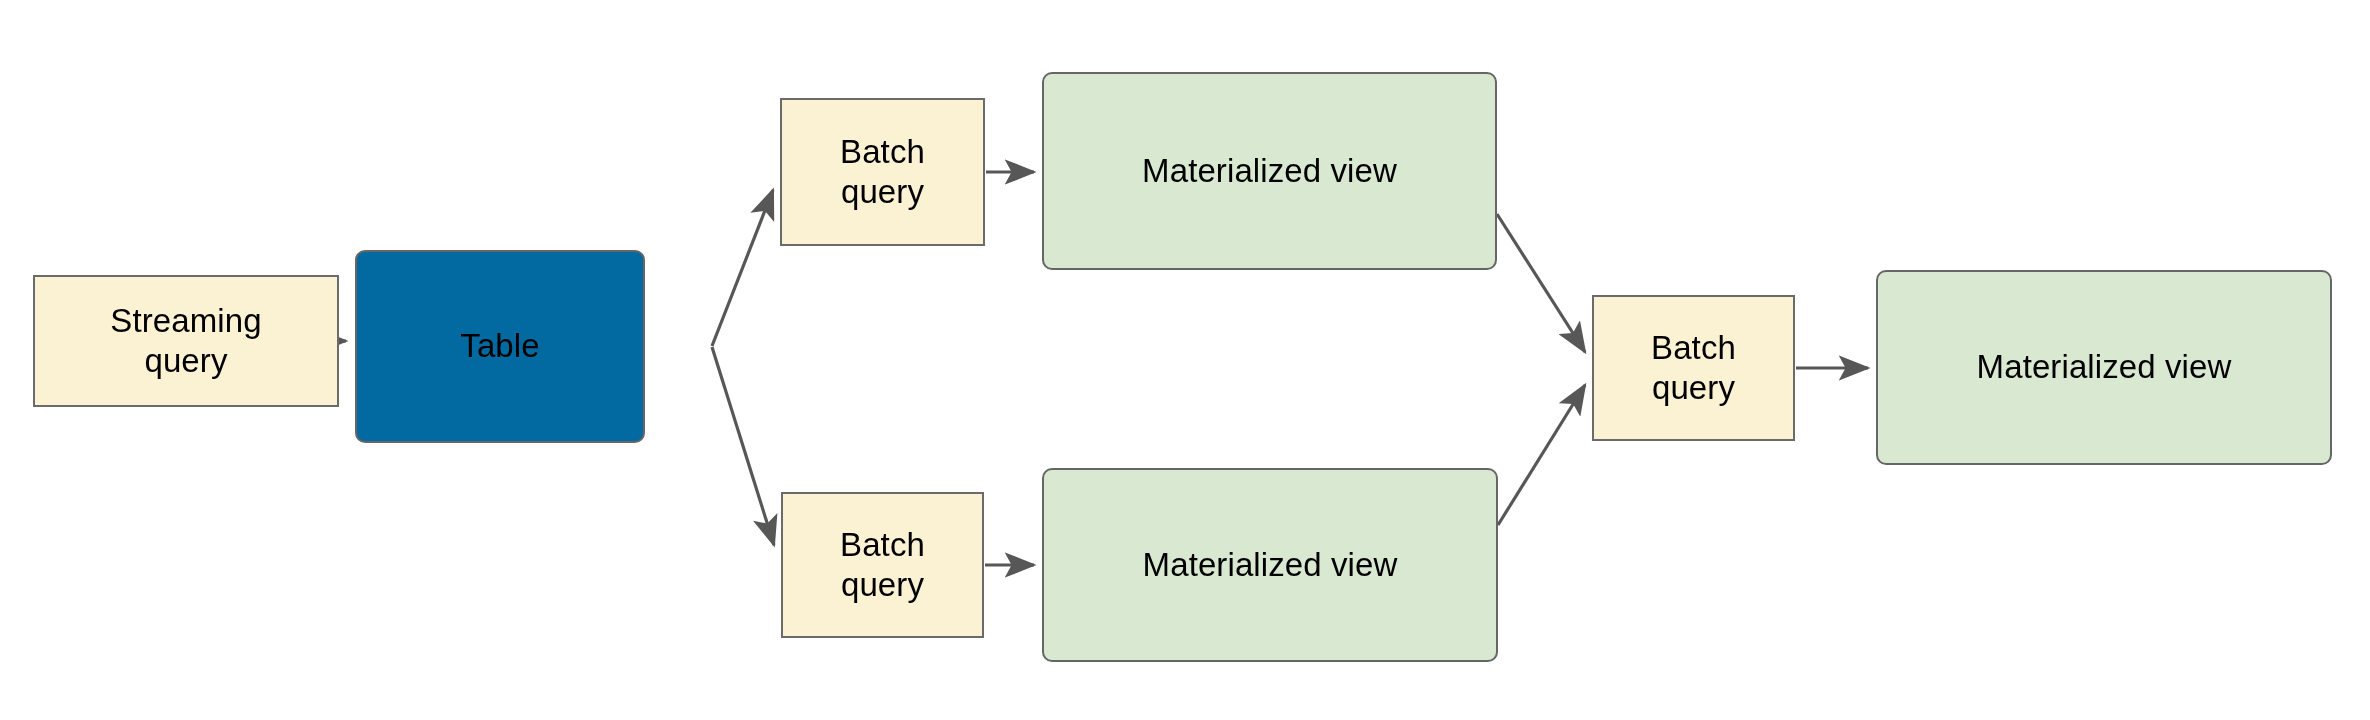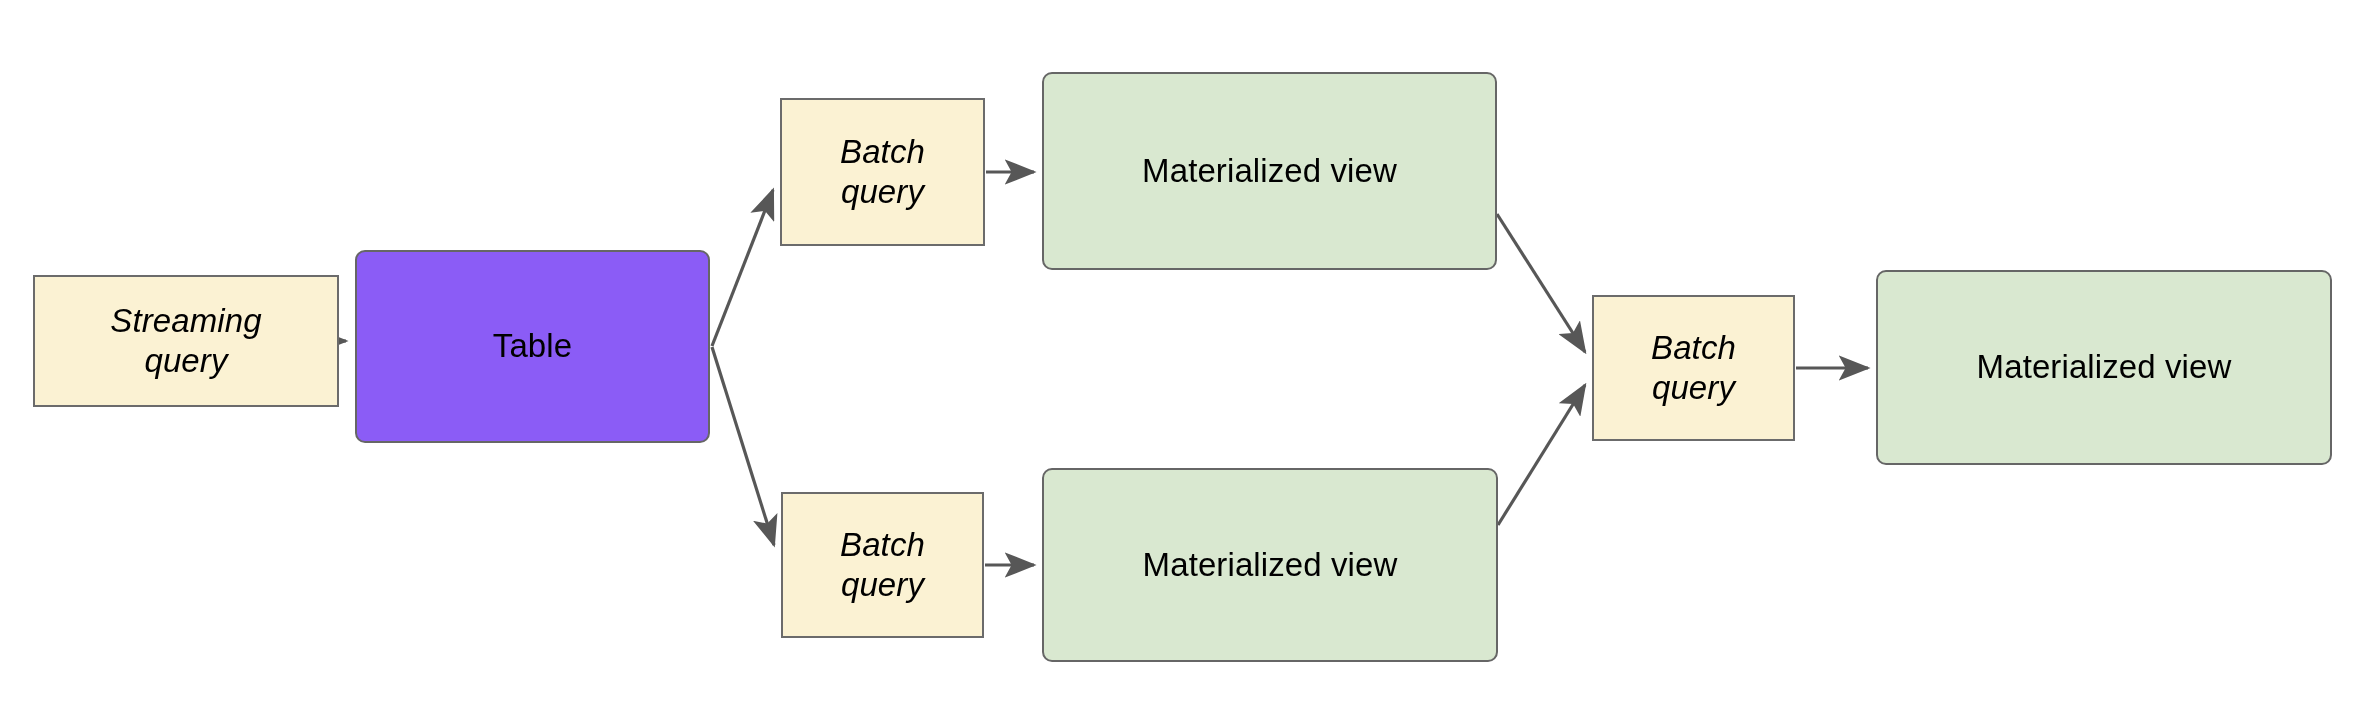--- a/index.html
+++ b/index.html
@@ -34,21 +34,20 @@
     color: #000000;
     font-size: 33px;
     line-height: 1.22;
     letter-spacing: 0.1px;
     border: 2px solid #666666;
     z-index: 2;
   }
   .node-yellow {
     background: #fbf2d3;
     border-color: #6b6b6b;
-    font-style: italic;
   }
   .node-green {
     background: #d9e8d0;
     border-color: #666666;
     border-radius: 10px;
   }
   .node-label {
     display: block;
     white-space: pre-line;
     padding: 0 6px;
@@ -75,21 +74,21 @@
         <line x1="1498" y1="525" x2="1585" y2="385" marker-end="url(#arrowhead)" stroke="#575757"></line>
         <line x1="1796" y1="368" x2="1868" y2="368" marker-end="url(#arrowhead)" stroke="#575757"></line>
       </g>
   </svg>
 
   <div class="node node-yellow" style="left: 33px; top: 275px; width: 306px; height: 132px; background: rgb(251, 242, 211); border-color: rgb(107, 107, 107);">
     <span class="node-label">Streaming
 query</span>
   </div>
 
-  <div class="node node-green" style="left: 355px; top: 250px; width: 355px; height: 193px; background: #8b5cf6; border-color: rgb(102, 102, 102);">
+  <div class="node node-green" style="left: 355px; top: 250px; width: 290px; height: 193px; background: #0369a1; border-color: rgb(102, 102, 102);">
     <span class="node-label">Table</span>
   </div>
 
   <div class="node node-yellow" style="left: 780px; top: 98px; width: 205px; height: 148px; background: rgb(251, 242, 211); border-color: rgb(107, 107, 107);">
     <span class="node-label">Batch
 query</span>
   </div>
 
   <div class="node node-green" style="left: 1042px; top: 72px; width: 455px; height: 198px; background: rgb(217, 232, 208); border-color: rgb(102, 102, 102);">
     <span class="node-label">Materialized view</span>

